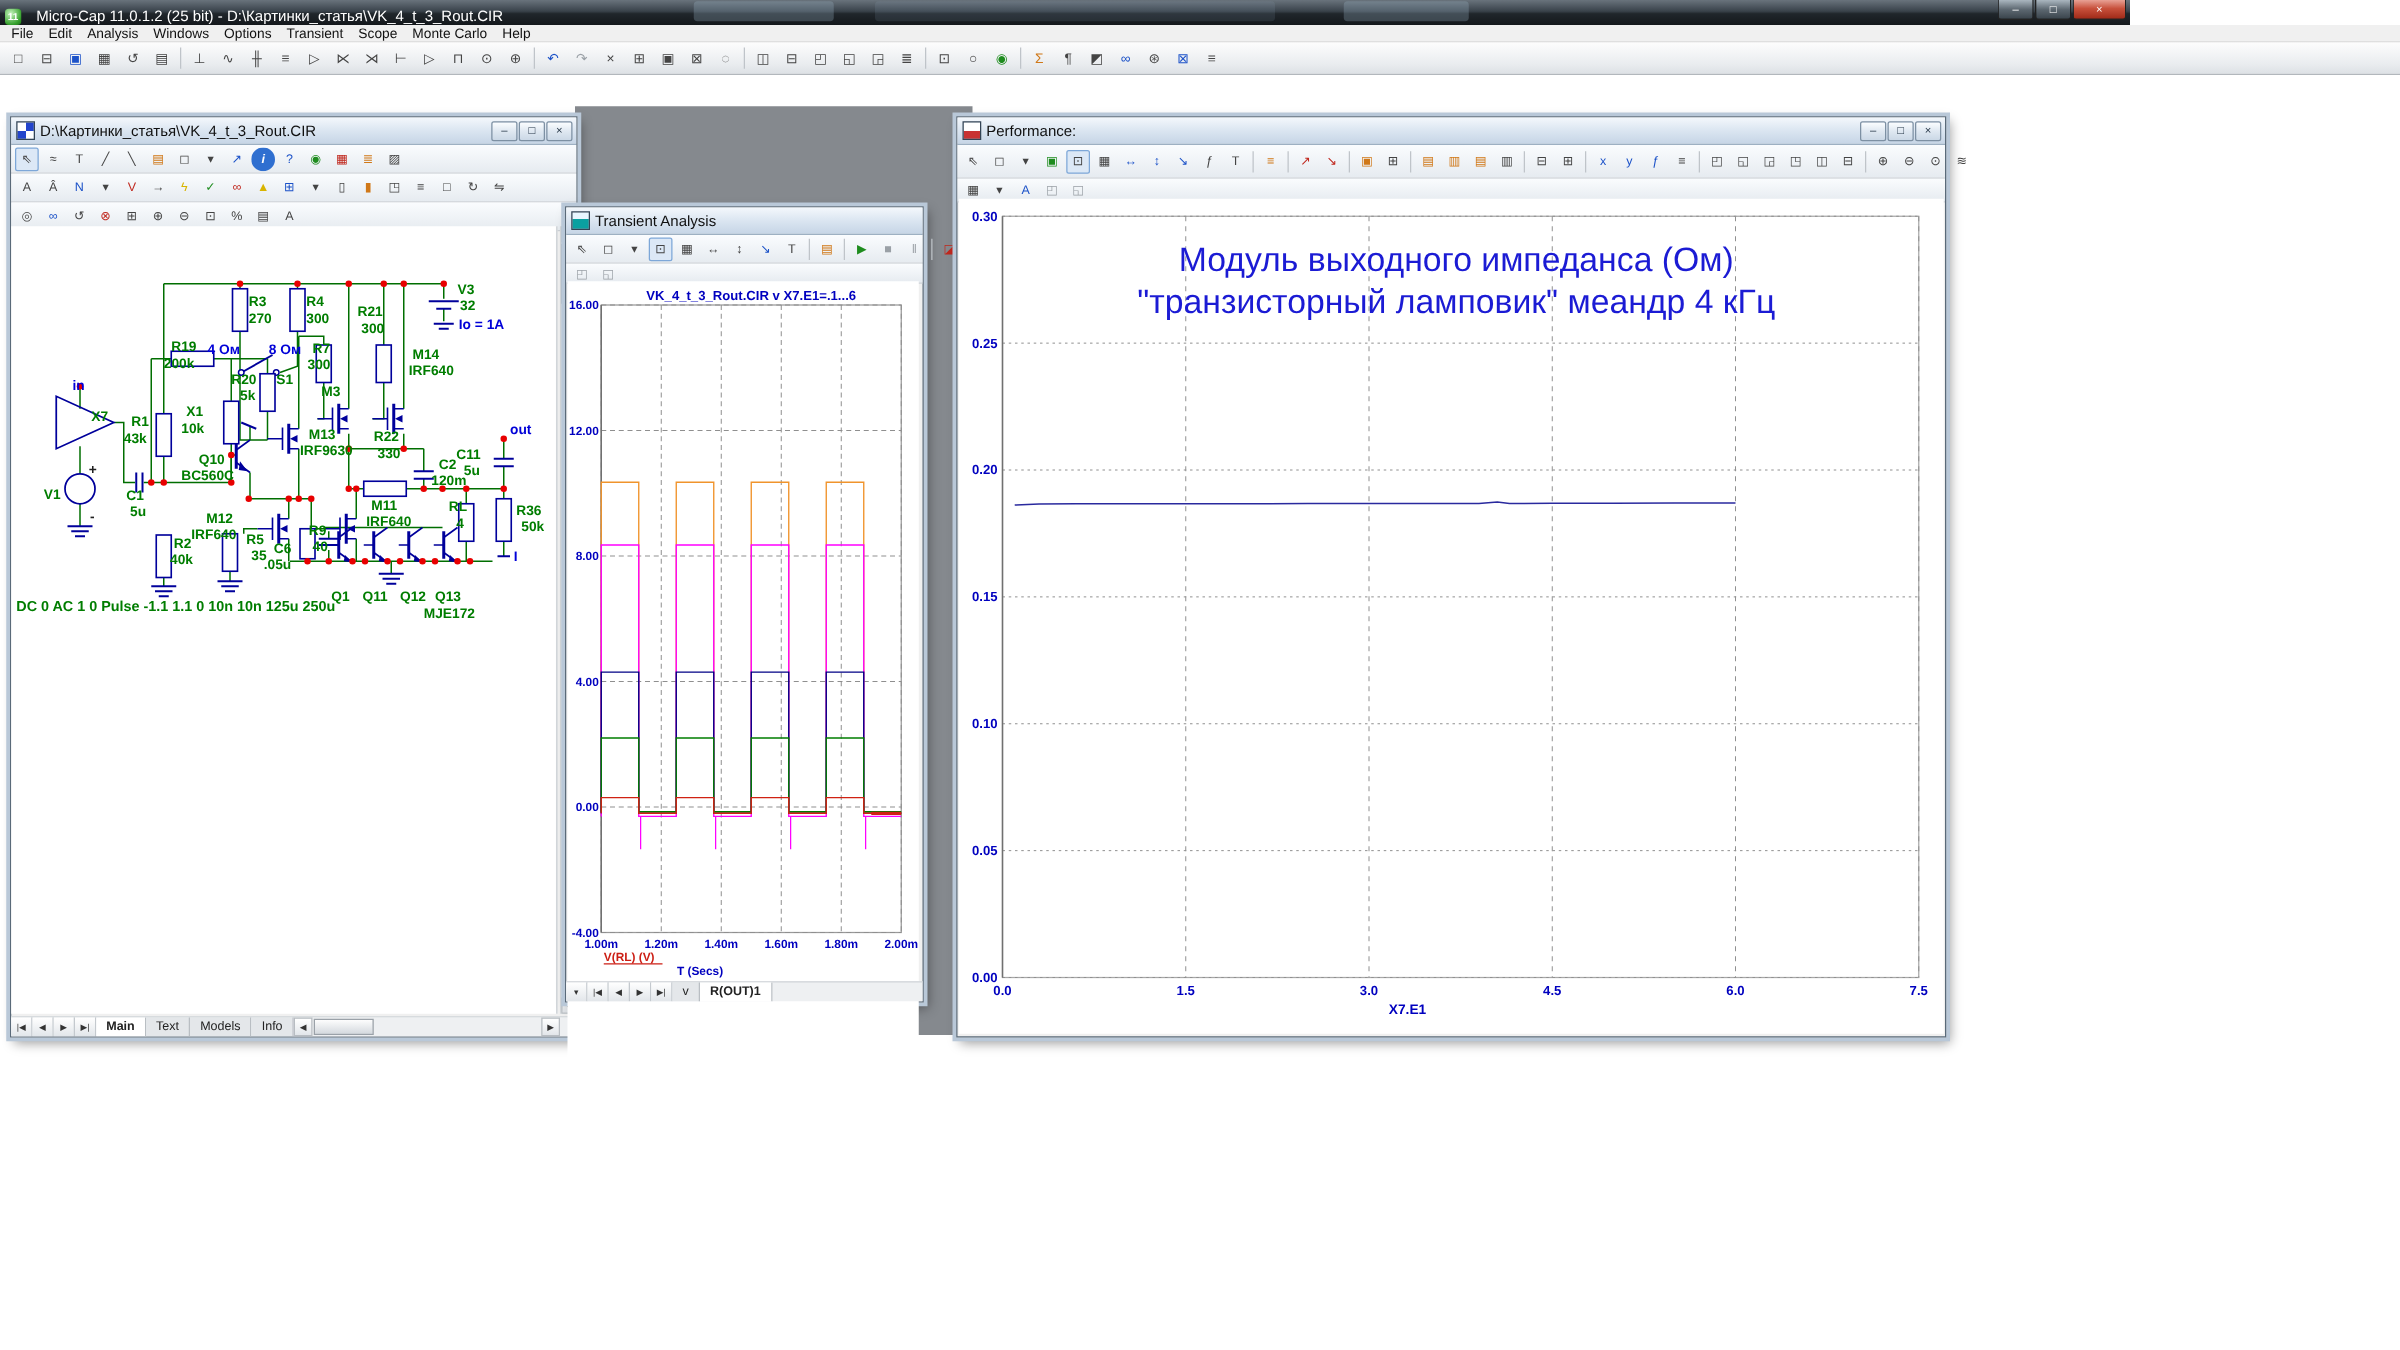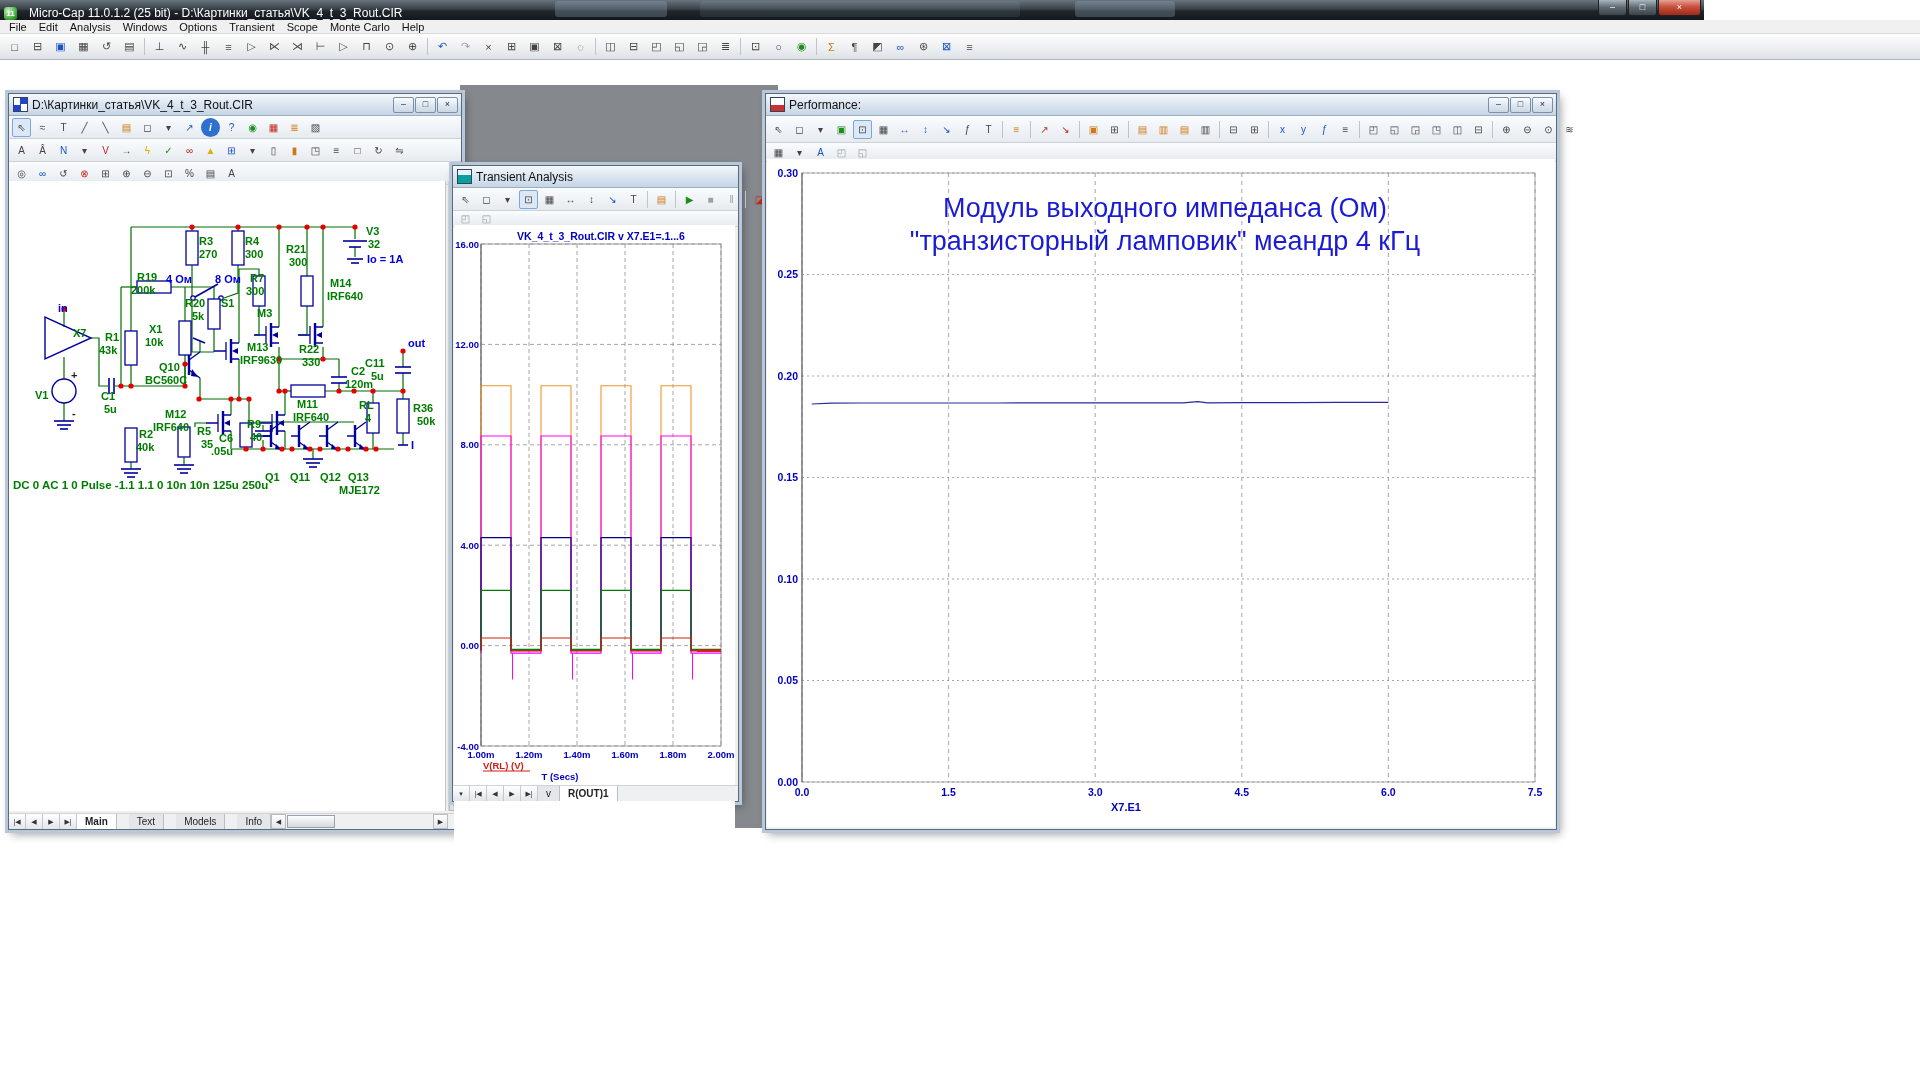--- a/index.html
+++ b/index.html
@@ -457,21 +457,21 @@
       <div class="sb-btn">▲</div>
       <div class="thumb"></div>
       <div style="flex:1"></div>
       <div class="sb-btn">▼</div>
     </div>
     <div class="bottombar">
       <div class="nav-btn">|◀</div>
       <div class="nav-btn">◀</div>
       <div class="nav-btn">▶</div>
       <div class="nav-btn">▶|</div>
-      <div id="sch-tabs" style="display:flex;gap:12px;">
+      <div id="sch-tabs" style="display:flex;">
           <div class="tab sel">Main</div>
           <div class="tab">Text</div>
           <div class="tab">Models</div>
           <div class="tab">Info</div>
         </div>
       <div class="hscroll">
         <div class="sb-btn">◀</div>
         <div class="track">
             <div class="thumb"></div>
           </div>

